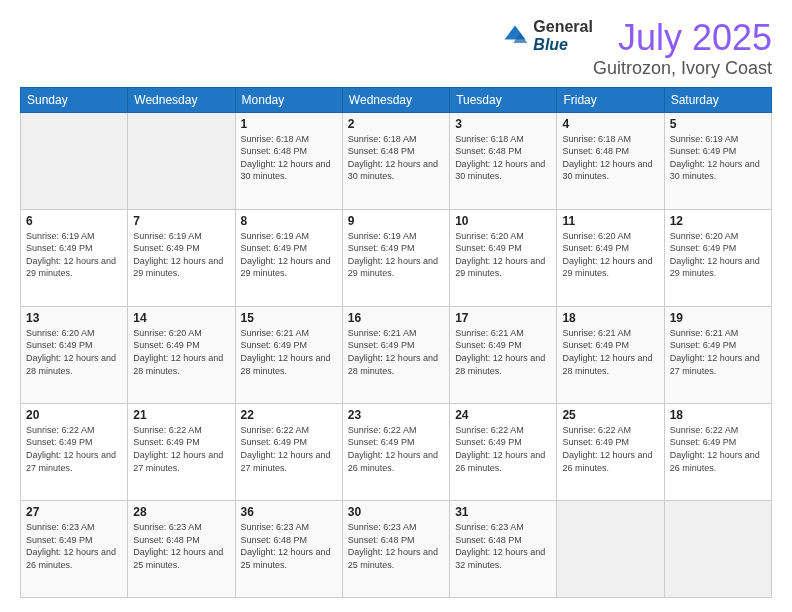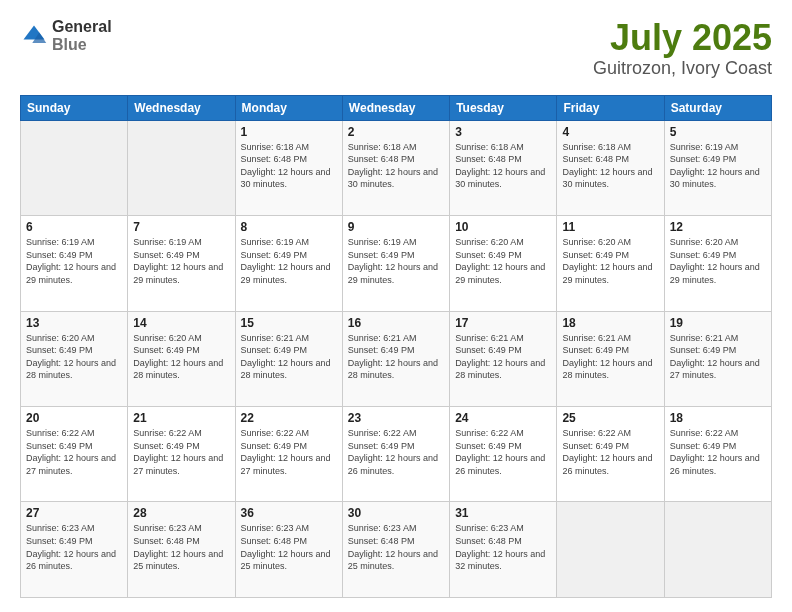--- a/index.html
+++ b/index.html
@@ -12,73 +12,74 @@
     }
     .page {
       width: 792px;
       height: 612px;
       padding: 18px 20px 14px 20px;
       display: flex;
       flex-direction: column;
     }
     .header {
       display: flex;
-      justify-content: space-between;
+      justify-content: flex-end;
       align-items: flex-start;
-      margin-bottom: 16px;
+      margin-bottom: 8px;
     }
     .logo {
       display: flex;
       align-items: center;
       gap: 4px;
     }
     .logo-text {
       display: flex;
       flex-direction: column;
       line-height: 1.1;
     }
     .logo-general {
       font-size: 16px;
       font-weight: bold;
       color: #333;
     }
     .logo-blue {
       font-size: 16px;
       font-weight: bold;
-      color: #737373;
+      color: #0c4a6e;
+      font-style: italic;
     }
     .logo-icon {
       width: 28px;
       height: 28px;
     }
     .title-section {
       text-align: right;
     }
     .month-title {
       font-size: 36px;
-      font-weight: bold;
-      color: #4d7c0f;
+      font-weight: normal;
+      color: #8b5cf6;
       line-height: 1.1;
     }
     .location {
       font-size: 18px;
       color: #555;
     }
     .calendar {
       flex: 1;
       border: 1px solid #ccc;
       border-collapse: collapse;
       width: 100%;
       table-layout: fixed;
     }
     .calendar thead tr th {
       background: #2176c4;
       color: #fff;
       font-size: 12px;
-      font-weight: bold;
+      font-weight: normal;
       padding: 5px 6px;
       border: 1px solid #1a5fa8;
       text-align: left;
     }
     .calendar tbody tr td {
       border: 1px solid #ccc;
       vertical-align: top;
       padding: 4px 5px;
       font-size: 9.5px;
       color: #333;

